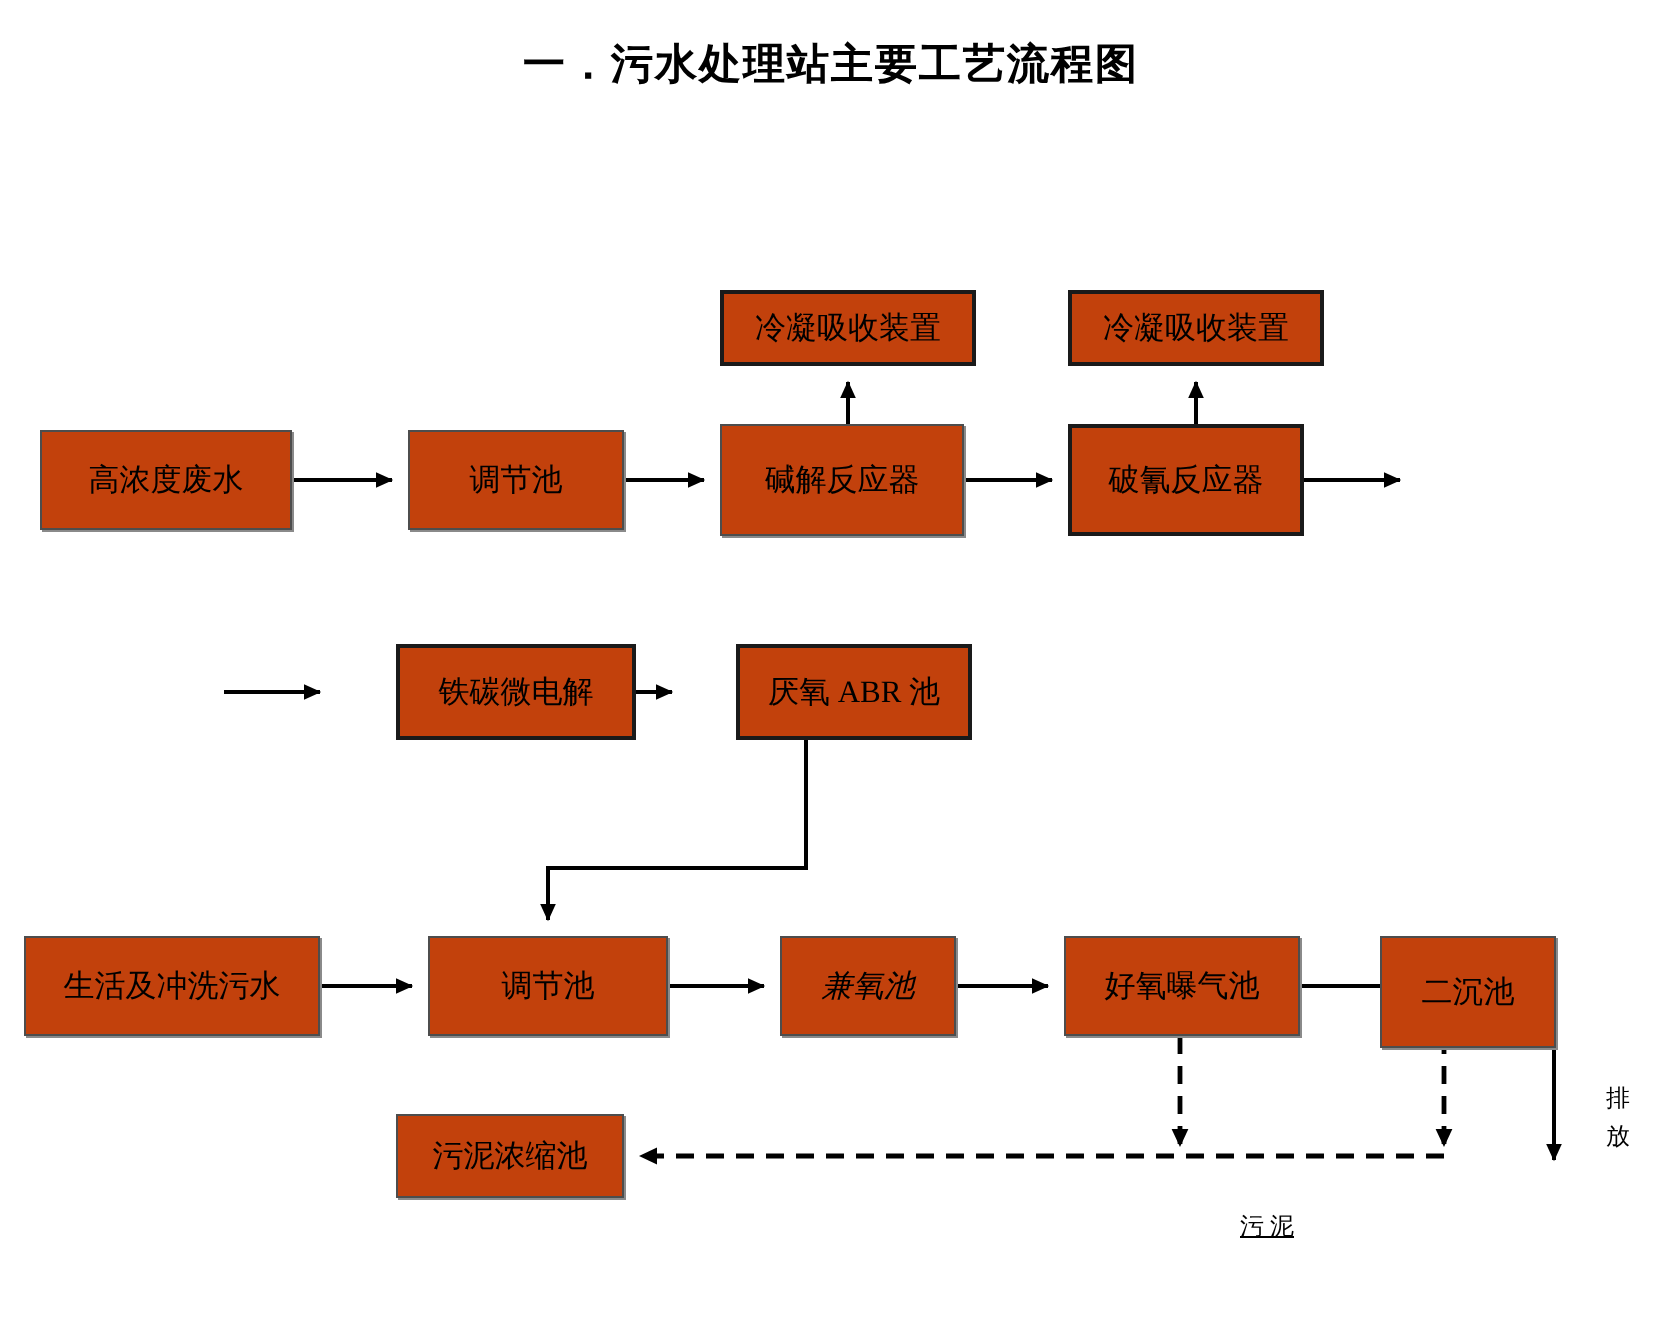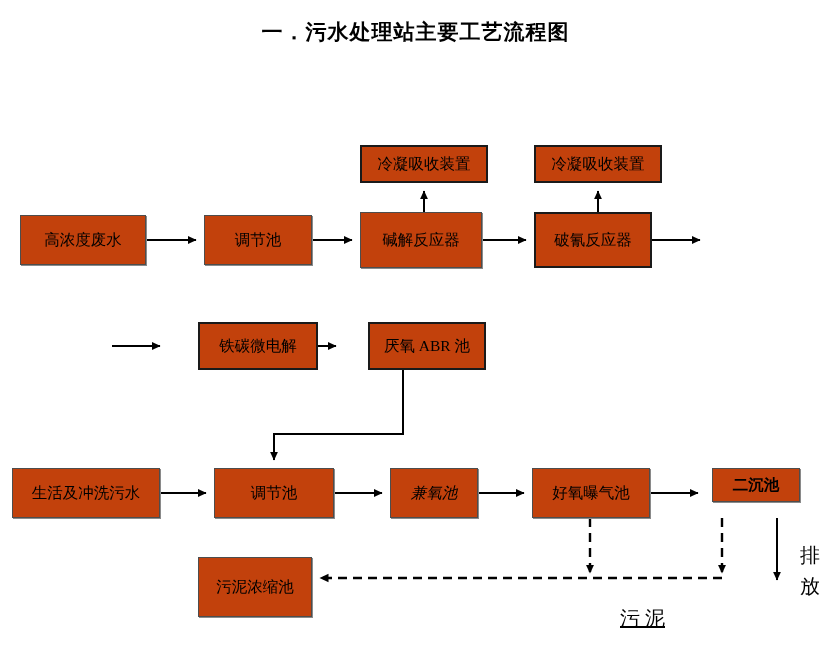--- a/index.html
+++ b/index.html
@@ -46,21 +46,21 @@
     white-space: nowrap;
     box-shadow: 1px 1px 0 #8a8a8a;
   }
   .node-box.heavy {
     border: 2px solid #1a1a1a;
     box-shadow: none;
   }
   .edge-label {
     position: absolute;
     color: #000000;
-    font-size: 20px;
+    font-size: 12px;
     white-space: nowrap;
   }
   .edge-label.vertical {
     width: 18px;
     line-height: 1.55;
     text-align: center;
     white-space: normal;
   }
 </style>
 </head>
@@ -134,23 +134,23 @@
     </div>
     <div class="node-box" style="left: 214px; top: 468px; width: 120px; height: 50px;">
       <span>调节池</span>
     </div>
     <div class="node-box" style="left: 390px; top: 468px; width: 88px; height: 50px; font-style: italic;">
       <span>兼氧池</span>
     </div>
     <div class="node-box" style="left: 532px; top: 468px; width: 118px; height: 50px;">
       <span>好氧曝气池</span>
     </div>
-    <div class="node-box" style="left: 712px; top: 468px; width: 88px; height: 34px; font-weight: bold;">
+    <div class="node-box" style="left: 690px; top: 468px; width: 88px; height: 56px;">
       <span>二沉池</span>
     </div>
-    <div class="node-box" style="left: 198px; top: 557px; width: 114px; height: 60px;">
+    <div class="node-box" style="left: 198px; top: 557px; width: 114px; height: 42px;">
       <span>污泥浓缩池</span>
     </div>
   </div>
 <div id="labels-layer">
     <div class="edge-label" style="left: 620px; top: 605px; text-decoration: underline;">污  泥</div>
     <div class="edge-label vertical" style="left: 800px; top: 540px;">排放</div>
   </div>
 
 </body></html>

